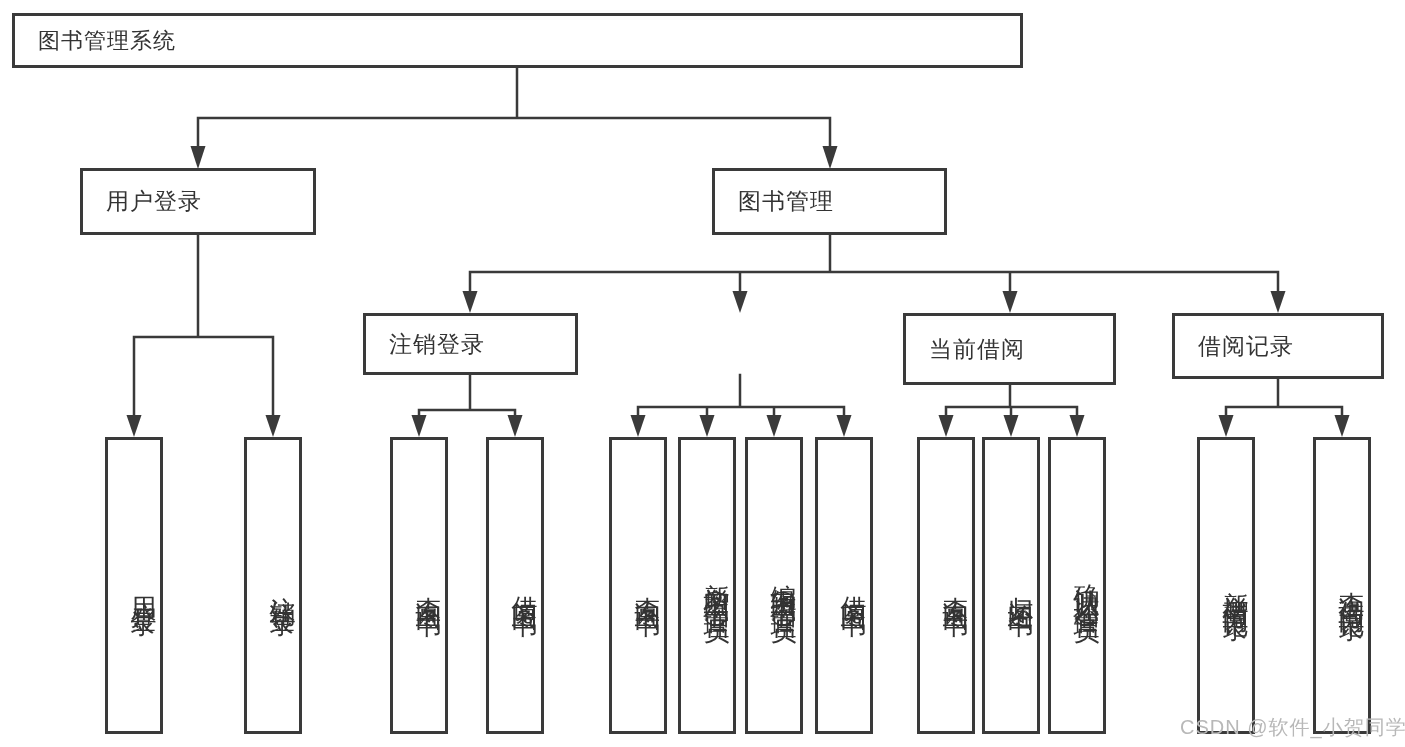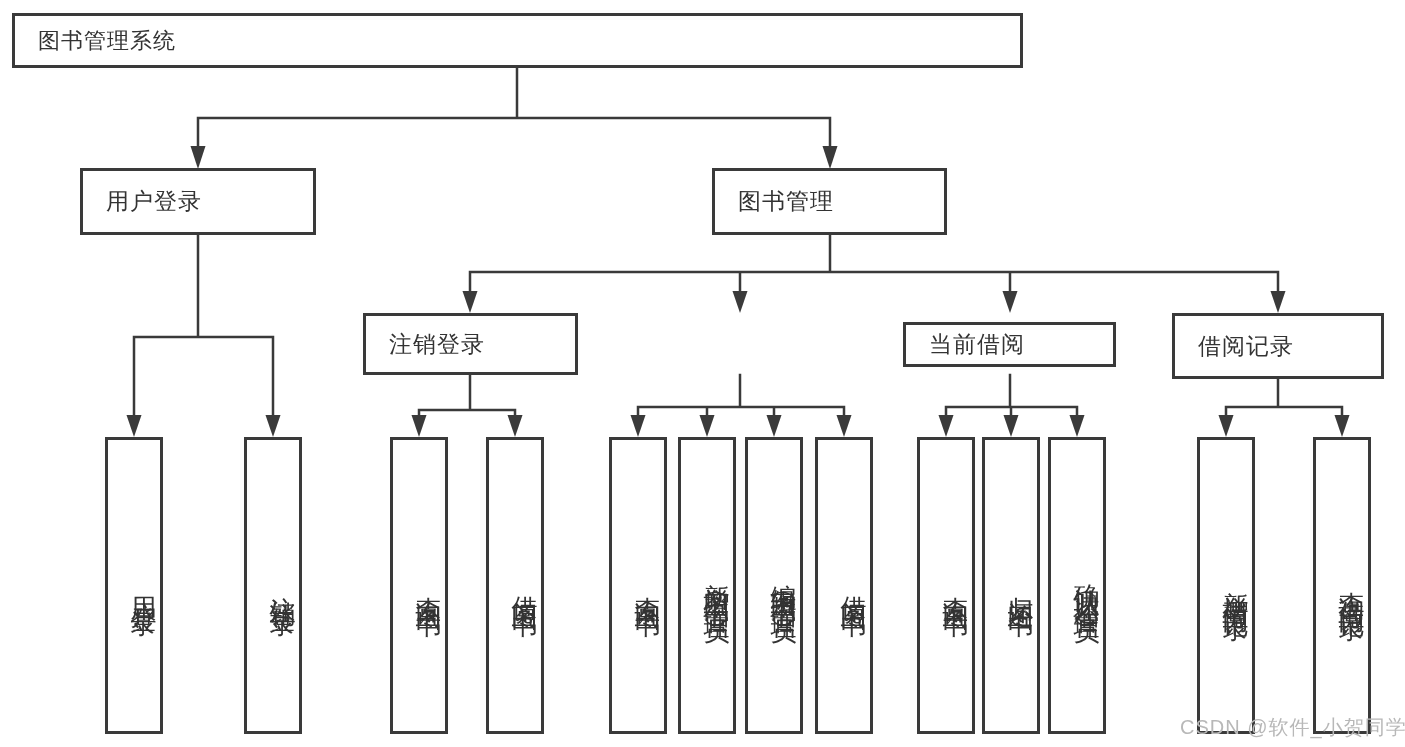--- a/index.html
+++ b/index.html
@@ -82,21 +82,21 @@
   <div class="box lvl" style="left:80px;top:168px;width:236px;height:67px">
     <span>用户登录</span>
   </div>
   <div class="box lvl" style="left:712px;top:168px;width:235px;height:67px">
     <span>图书管理</span>
   </div>
 
   <div class="box lvl" style="left:363px;top:313px;width:215px;height:62px">
     <span>注销登录</span>
   </div>
-  <div class="box lvl" style="left:903px;top:322px;width:213px;height:45px">
+  <div class="box lvl" style="left:903px;top:313px;width:213px;height:72px">
     <span>当前借阅</span>
   </div>
   <div class="box lvl" style="left:1172px;top:313px;width:212px;height:66px">
     <span>借阅记录</span>
   </div>
 
   <div class="box leaf" style="left:105px">
     <span class="vlbl">用户登录</span>
   </div>
   <div class="box leaf" style="left:244px">

